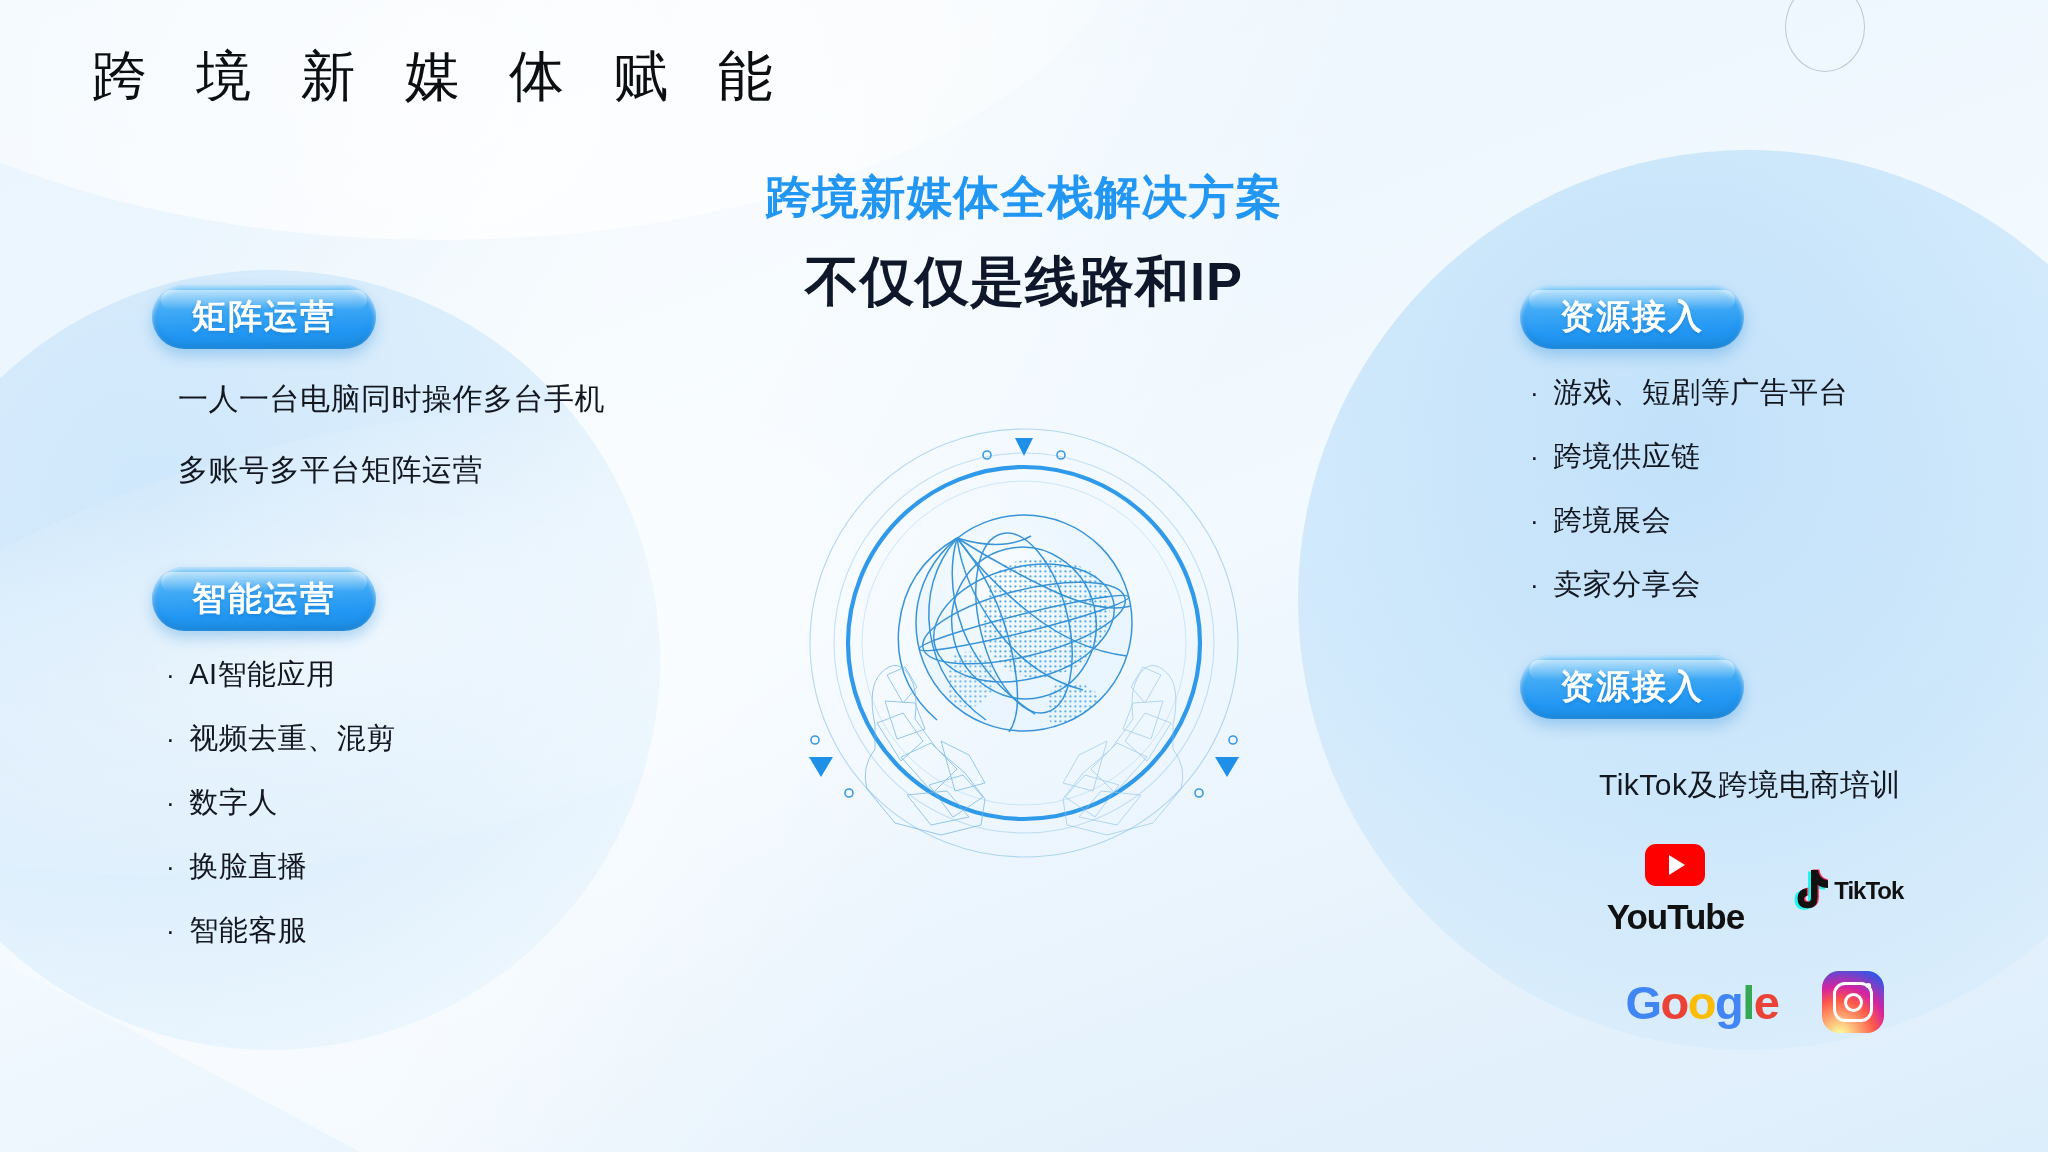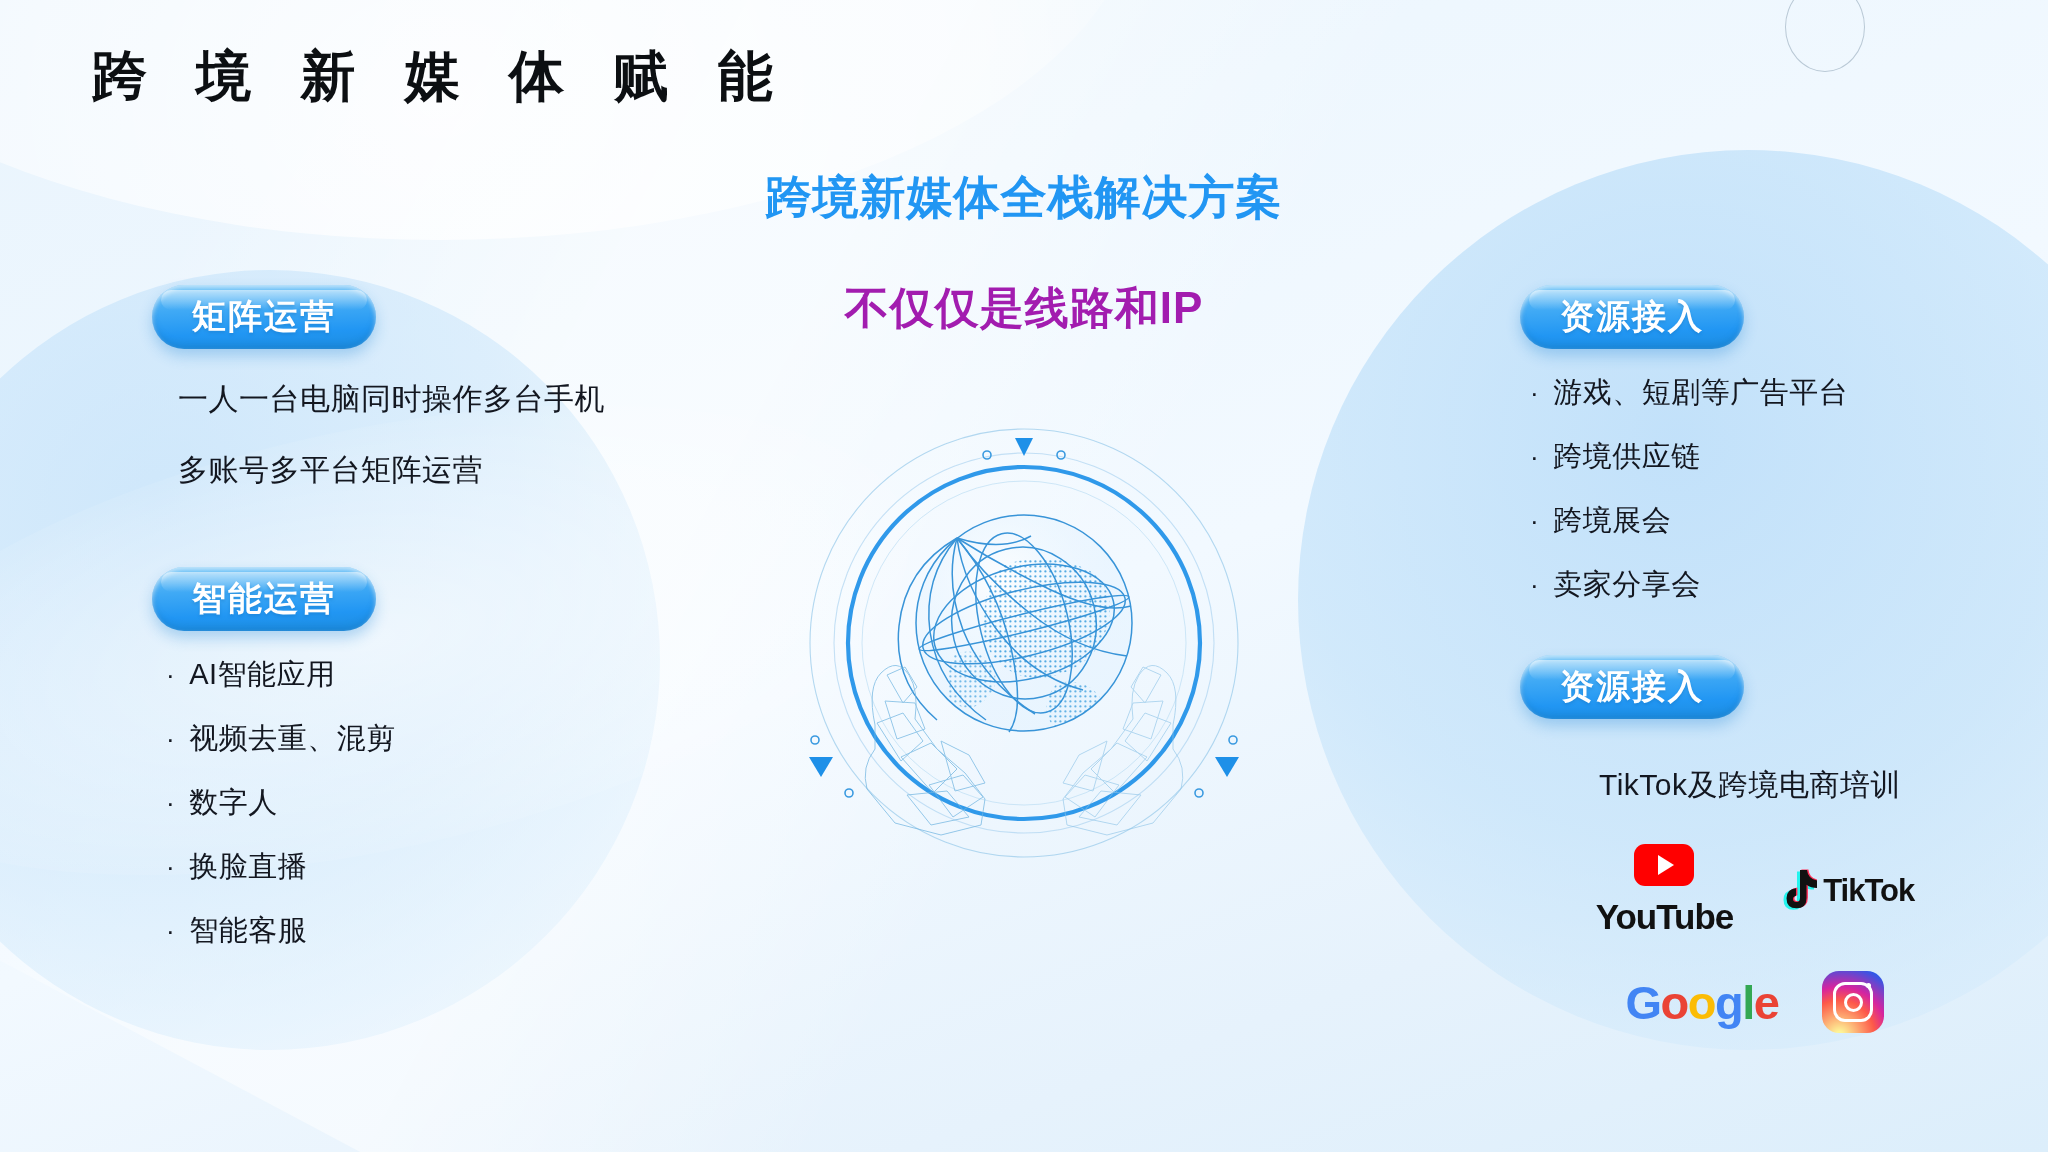--- a/index.html
+++ b/index.html
@@ -50,37 +50,37 @@
   #bg-thin-ring{
     position:absolute; width:80px; height:90px;
     right:183px; top:-18px;
     border:1.5px solid rgba(120,145,165,.45);
     border-radius:50%;
   }
 
   
   #main-title{
     position:absolute; left:92px; top:40px;
-    font-size:55px; font-weight:700; color:#0c0f12;
+    font-size:55px; font-weight:400; color:#0c0f12;
     letter-spacing:17px;
     font-family:"Liberation Sans","DejaVu Sans",sans-serif;
   }
 
   
   #center-heading-wrap{
     position:absolute; left:50%; transform:translateX(-50%);
     top:172px; width:900px; text-align:center;
   }
   #center-heading-1{
     font-size:46px; font-weight:900; color:#2196f3;
     letter-spacing:1px; line-height:1.1;
   }
   #center-heading-2{
-    margin-top:56px;
-    font-size:44px; font-weight:900; color:#a21caf;
+    margin-top:23px;
+    font-size:54px; font-weight:900; color:#0f172a;
     letter-spacing:1px;
   }
 
   
   .pill{
     display:inline-flex; align-items:center; justify-content:flex-start;
     padding:0 40px; height:64px;
     border-radius:34px;
     background:linear-gradient(178deg,#6fc4f7 0%,#3fa9f5 38%,#2196f3 72%,#1d8de0 100%);
     box-shadow:0 7px 14px rgba(31,134,214,.30),
@@ -142,21 +142,21 @@
     display:flex; align-items:center; justify-content:center;
   }
   .yt-tri{
     width:0;height:0;border-left:16px solid #fff;
     border-top:10px solid transparent;border-bottom:10px solid transparent;
     margin-left:4px;
   }
   .yt-word{ font-size:35px; font-weight:700; color:#111; letter-spacing:-1px; }
 
   .logo-tiktok{ display:flex; align-items:center; gap:6px; }
-  .tt-word{ font-size:31px; font-weight:800; color:#111; letter-spacing:-1px; }
+  .tt-word{ font-size:24px; font-weight:800; color:#111; letter-spacing:-1px; }
 
   .logo-google{ font-size:47px; font-weight:700; letter-spacing:-1.5px;
     font-family:"Liberation Sans","DejaVu Sans",sans-serif; }
   .g-b{color:#4285f4;} .g-r{color:#ea4335;} .g-y{color:#fbbc05;} .g-g{color:#34a853;}
 
   .logo-instagram{
     width:62px; height:62px; border-radius:17px;
     background:radial-gradient(circle at 28% 104%, #fdf497 0%, #fdf497 5%, #fd5949 45%, #d6249f 62%, #285AEB 92%);
     display:flex;align-items:center;justify-content:center;position:relative;
   }

